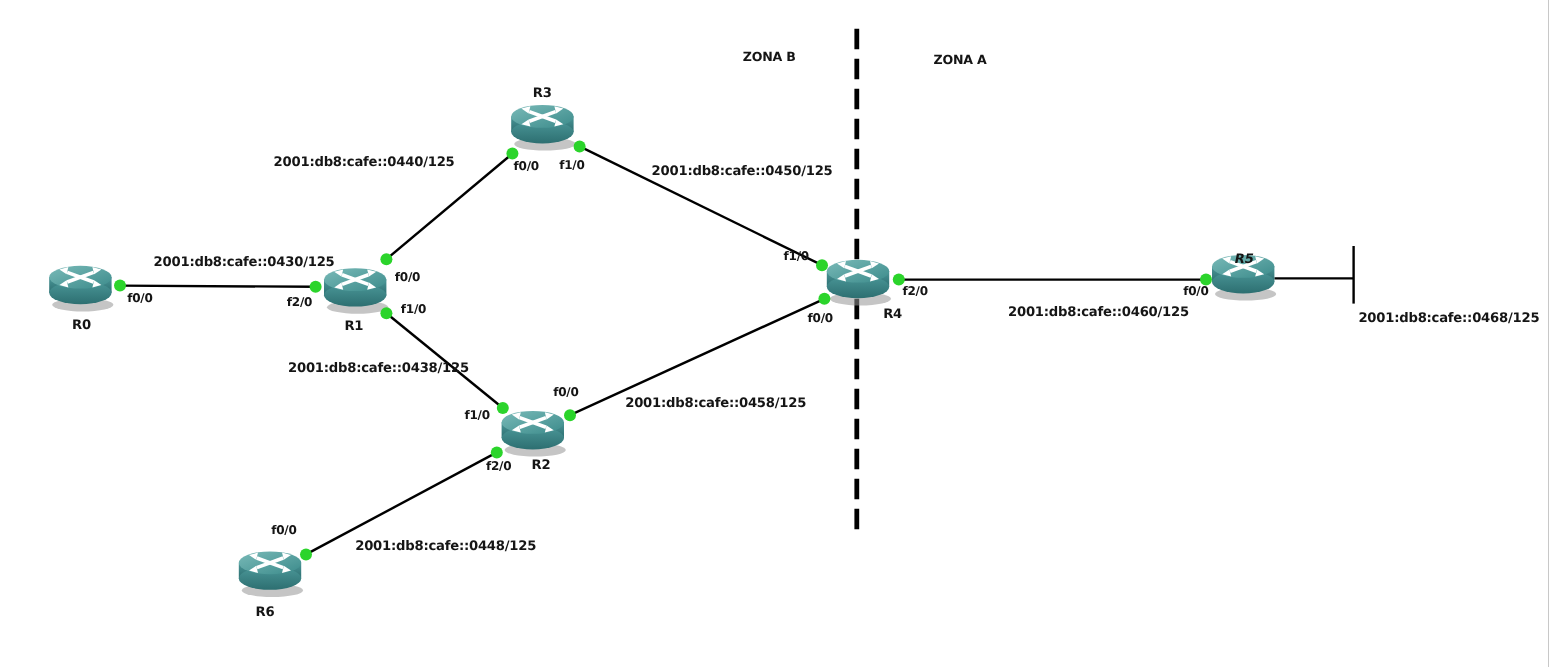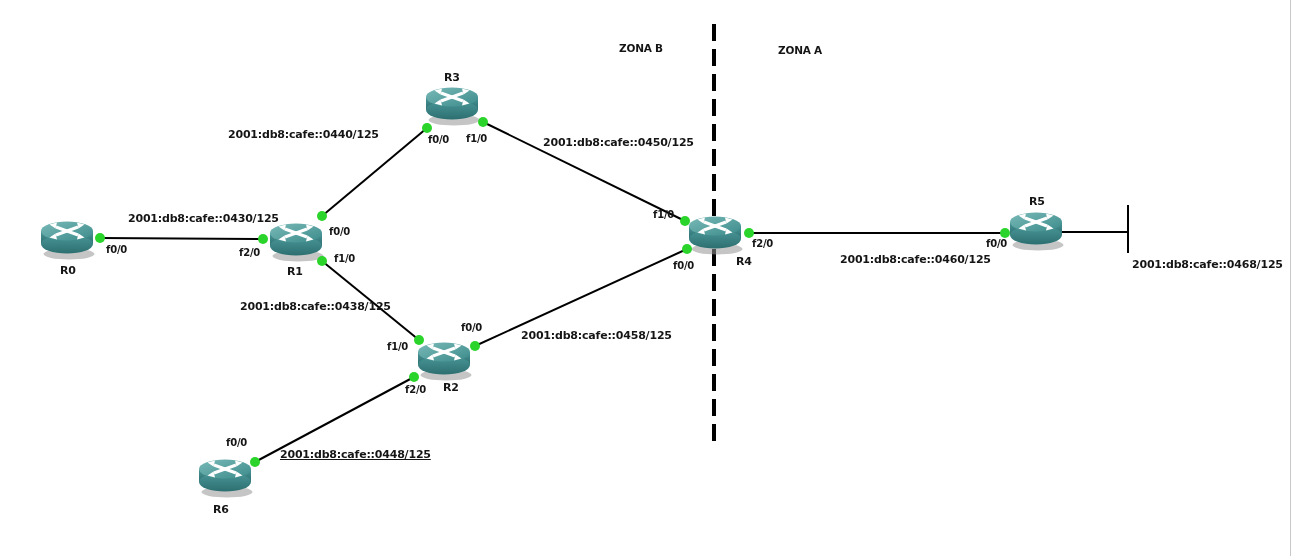--- a/index.html
+++ b/index.html
@@ -153,21 +153,21 @@
   </svg>
 
   <span class="lbl zone-lbl" style="left:619px; top:42px;">ZONA B</span>
   <span class="lbl zone-lbl" style="left:778px; top:44px;">ZONA A</span>
 
   <span class="lbl name-lbl" style="left:60px;   top:264px;">R0</span>
   <span class="lbl name-lbl" style="left:287px;  top:265px;">R1</span>
   <span class="lbl name-lbl" style="left:443px;  top:381px;">R2</span>
   <span class="lbl name-lbl" style="left:444px;  top:71px;">R3</span>
   <span class="lbl name-lbl" style="left:736px;  top:255px;">R4</span>
-  <span class="lbl name-lbl" style="left:1029px; top:195px;">R5</span>
+  <span class="lbl name-lbl" style="left:1029px; top:209px;font-style:italic;">R5</span>
   <span class="lbl name-lbl" style="left:213px;  top:503px;">R6</span>
 
   <span class="lbl if-lbl" style="left:106px; top:243px;">f0/0</span>
   <span class="lbl if-lbl" style="left:239px; top:246px;">f2/0</span>
   <span class="lbl if-lbl" style="left:329px; top:225px;">f0/0</span>
   <span class="lbl if-lbl" style="left:334px; top:252px;">f1/0</span>
   <span class="lbl if-lbl" style="left:428px; top:133px;">f0/0</span>
   <span class="lbl if-lbl" style="left:466px; top:132px;">f1/0</span>
   <span class="lbl if-lbl" style="left:387px; top:340px;">f1/0</span>
   <span class="lbl if-lbl" style="left:461px; top:321px;">f0/0</span>
@@ -176,17 +176,17 @@
   <span class="lbl if-lbl" style="left:673px; top:259px;">f0/0</span>
   <span class="lbl if-lbl" style="left:752px; top:237px;">f2/0</span>
   <span class="lbl if-lbl" style="left:986px; top:237px;">f0/0</span>
   <span class="lbl if-lbl" style="left:226px; top:436px;">f0/0</span>
 
   <span class="lbl net-lbl" style="left:128px;  top:212px;">2001:db8:cafe::0430/125</span>
   <span class="lbl net-lbl" style="left:228px;  top:128px;">2001:db8:cafe::0440/125</span>
   <span class="lbl net-lbl" style="left:543px;  top:136px;">2001:db8:cafe::0450/125</span>
   <span class="lbl net-lbl" style="left:240px;  top:300px;text-align:right;">2001:db8:cafe::0438/125</span>
   <span class="lbl net-lbl" style="left:521px;  top:329px;">2001:db8:cafe::0458/125</span>
-  <span class="lbl net-lbl" style="left:280px;  top:448px;text-decoration:underline;">2001:db8:cafe::0448/125</span>
+  <span class="lbl net-lbl" style="left:296px;  top:448px;">2001:db8:cafe::0448/125</span>
   <span class="lbl net-lbl" style="left:840px;  top:253px;">2001:db8:cafe::0460/125</span>
   <span class="lbl net-lbl" style="left:1132px; top:220px;margin-top:38px;">2001:db8:cafe::0468/125</span>
 
 </div>
 
 </body></html>

